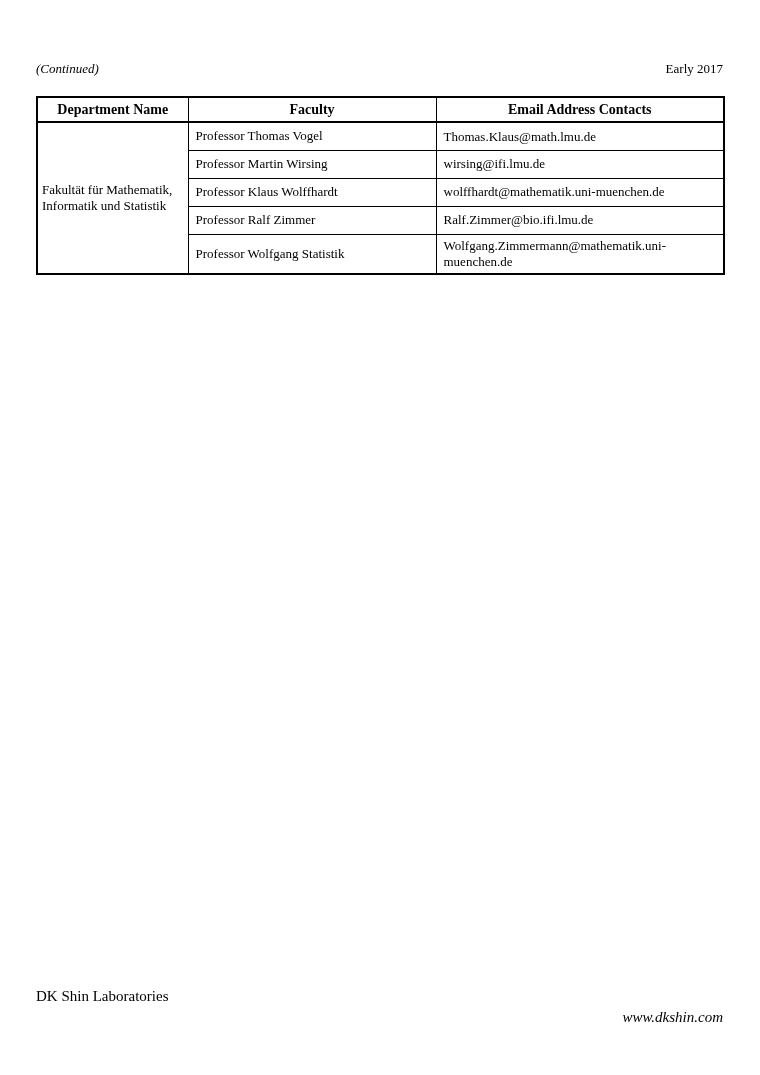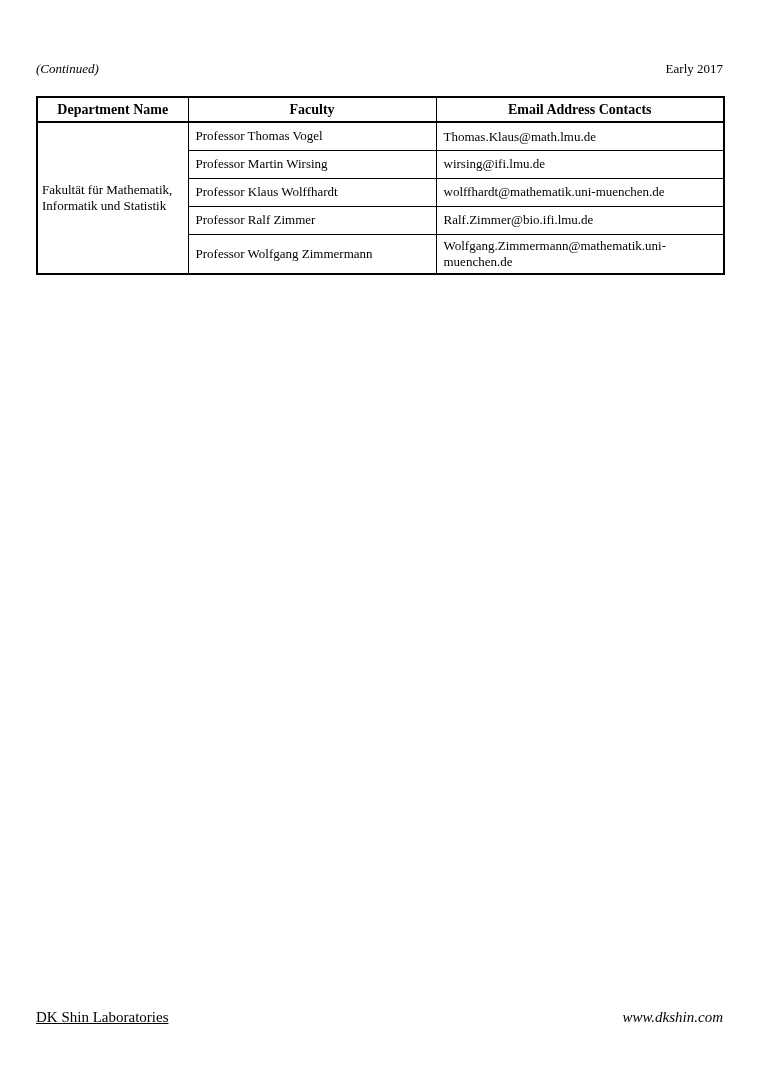--- a/index.html
+++ b/index.html
@@ -63,23 +63,22 @@
     text-align: left;
     padding: 2px 4px;
     line-height: 1.25;
   }
   .email-text { display: inline-block; vertical-align: middle; line-height: 1.25; }
   .email-text.narrow { max-width: 245px; }
 
   .page-footer-left {
     position: absolute;
     left: 36px;
-    top: 1009px;
+    top: 988px;
     font-size: 15px;
-    text-decoration: underline;
   }
   .page-footer-right {
     position: absolute;
     right: 37px;
     top: 1009px;
     font-size: 15px;
     font-style: italic;
   }
 </style>
 </head>
@@ -113,20 +112,20 @@
     </tr>
     <tr>
       <td>Professor Klaus Wolffhardt</td>
       <td><span class="email-text">wolffhardt@mathematik.uni-muenchen.de</span></td>
     </tr>
     <tr>
       <td>Professor Ralf Zimmer</td>
       <td><span class="email-text">Ralf.Zimmer@bio.ifi.lmu.de</span></td>
     </tr>
     <tr>
-      <td>Professor Wolfgang Zimmermann</td>
+      <td>Professor Wolfgang Statistik</td>
       <td><span class="email-text narrow">Wolfgang.Zimmermann@mathematik.uni-muenchen.de</span></td>
     </tr>
   </tbody>
 </table>
 
 <div class="page-footer-left">DK Shin Laboratories</div>
 <div class="page-footer-right">www.dkshin.com</div>
 
 </body></html>

